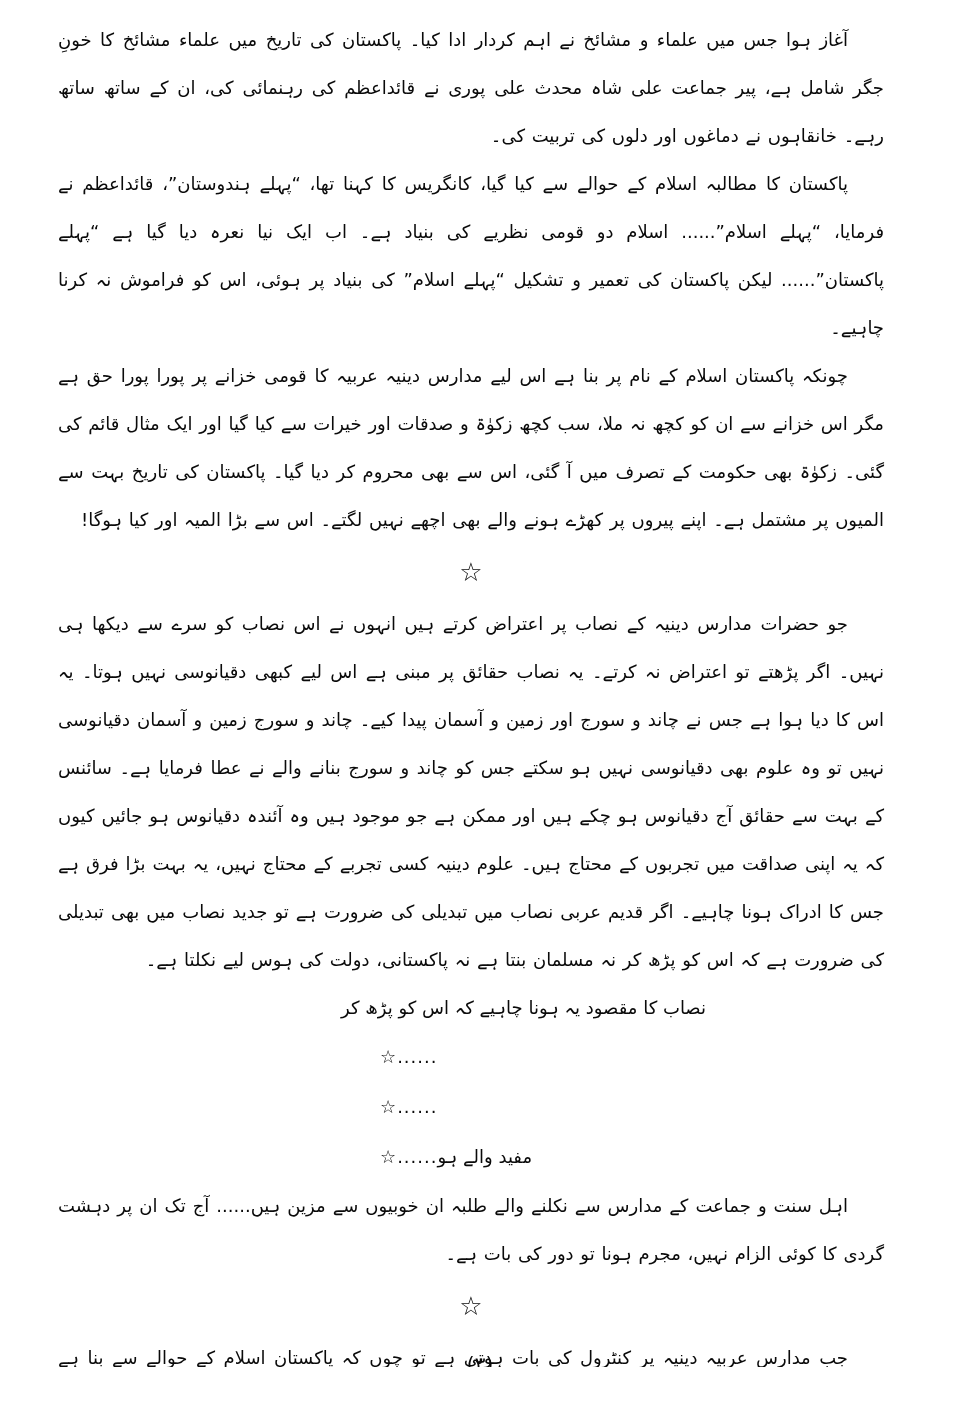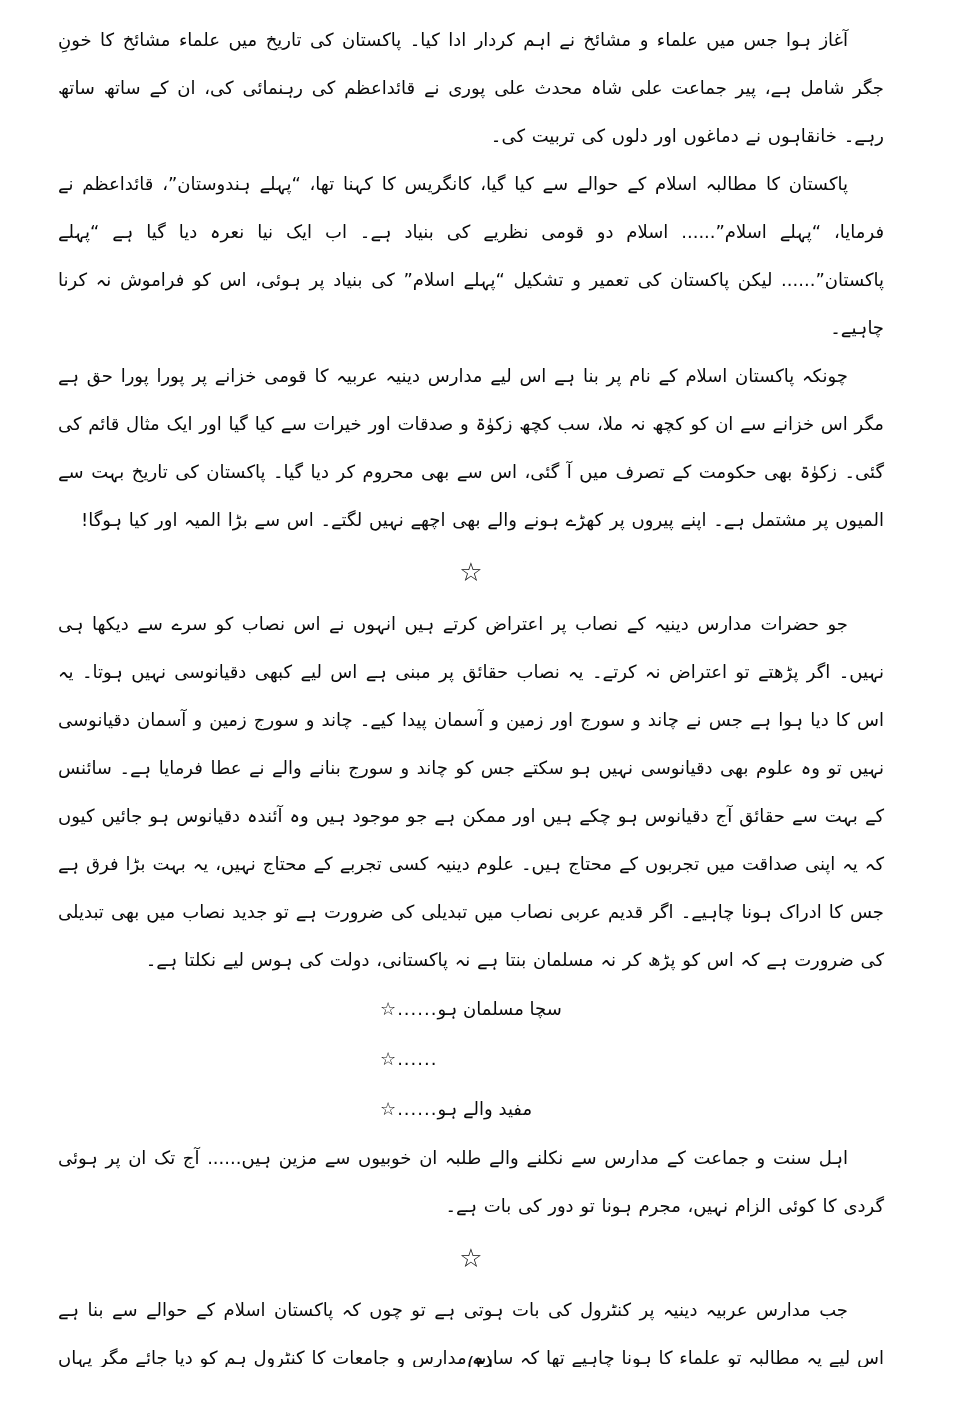--- a/index.html
+++ b/index.html
@@ -89,36 +89,36 @@
   <p class="para">آغاز ہوا جس میں علماء و مشائخ نے اہم کردار ادا کیا۔ پاکستان کی تاریخ میں علماء مشائخ کا خونِ جگر شامل ہے، پیر جماعت علی شاہ محدث علی پوری نے قائداعظم کی رہنمائی کی، ان کے ساتھ ساتھ رہے۔ خانقاہوں نے دماغوں اور دلوں کی تربیت کی۔</p>
 
   <p class="para">پاکستان کا مطالبہ اسلام کے حوالے سے کیا گیا، کانگریس کا کہنا تھا، “پہلے ہندوستان”، قائداعظم نے فرمایا، “پہلے اسلام”...... اسلام دو قومی نظریے کی بنیاد ہے۔ اب ایک نیا نعرہ دیا گیا ہے “پہلے پاکستان”...... لیکن پاکستان کی تعمیر و تشکیل “پہلے اسلام” کی بنیاد پر ہوئی، اس کو فراموش نہ کرنا چاہیے۔</p>
 
   <p class="para">چونکہ پاکستان اسلام کے نام پر بنا ہے اس لیے مدارس دینیہ عربیہ کا قومی خزانے پر پورا پورا حق ہے مگر اس خزانے سے ان کو کچھ نہ ملا، سب کچھ زکوٰۃ و صدقات اور خیرات سے کیا گیا اور ایک مثال قائم کی گئی۔ زکوٰۃ بھی حکومت کے تصرف میں آ گئی، اس سے بھی محروم کر دیا گیا۔ پاکستان کی تاریخ بہت سے المیوں پر مشتمل ہے۔ اپنے پیروں پر کھڑے ہونے والے بھی اچھے نہیں لگتے۔ اس سے بڑا المیہ اور کیا ہوگا!</p>
 
   <div class="star-divider">☆</div>
 
   <p class="para">جو حضرات مدارس دینیہ کے نصاب پر اعتراض کرتے ہیں انہوں نے اس نصاب کو سرے سے دیکھا ہی نہیں۔ اگر پڑھتے تو اعتراض نہ کرتے۔ یہ نصاب حقائق پر مبنی ہے اس لیے کبھی دقیانوسی نہیں ہوتا۔ یہ اس کا دیا ہوا ہے جس نے چاند و سورج اور زمین و آسمان پیدا کیے۔ چاند و سورج زمین و آسمان دقیانوسی نہیں تو وہ علوم بھی دقیانوسی نہیں ہو سکتے جس کو چاند و سورج بنانے والے نے عطا فرمایا ہے۔ سائنس کے بہت سے حقائق آج دقیانوس ہو چکے ہیں اور ممکن ہے جو موجود ہیں وہ آئندہ دقیانوس ہو جائیں کیوں کہ یہ اپنی صداقت میں تجربوں کے محتاج ہیں۔ علوم دینیہ کسی تجربے کے محتاج نہیں، یہ بہت بڑا فرق ہے جس کا ادراک ہونا چاہیے۔ اگر قدیم عربی نصاب میں تبدیلی کی ضرورت ہے تو جدید نصاب میں بھی تبدیلی کی ضرورت ہے کہ اس کو پڑھ کر نہ مسلمان بنتا ہے نہ پاکستانی، دولت کی ہوس لیے نکلتا ہے۔</p>
 
+  <p class="goals-intro">نصاب کا مقصود یہ ہونا چاہیے کہ اس کو پڑھ کر</p>
 
   <div class="goals">
     <div class="goal-line">
       <span class="goal-marker">☆......</span>
-      <span class="goal-text">سچا مسلمان ہو</span>
     </div>
     <div class="goal-line">
       <span class="goal-marker">☆......</span>
     </div>
     <div class="goal-line">
       <span class="goal-marker">☆......</span>
       <span class="goal-text">مفید والے ہو</span>
     </div>
   </div>
 
-  <p class="para">اہل سنت و جماعت کے مدارس سے نکلنے والے طلبہ ان خوبیوں سے مزین ہیں...... آج تک ان پر ہوئی گردی کا کوئی الزام نہیں، مجرم ہونا تو دور کی بات ہے۔</p>
+  <p class="para">اہل سنت و جماعت کے مدارس سے نکلنے والے طلبہ ان خوبیوں سے مزین ہیں...... آج تک ان پر دہشت گردی کا کوئی الزام نہیں، مجرم ہونا تو دور کی بات ہے۔</p>
 
   <div class="star-divider">☆</div>
 
   <p class="para">جب مدارس عربیہ دینیہ پر کنٹرول کی بات ہوتی ہے تو چوں کہ پاکستان اسلام کے حوالے سے بنا ہے اس لیے یہ مطالبہ تو علماء کا ہونا چاہیے تھا کہ سارے مدارس و جامعات کا کنٹرول ہم کو دیا جائے مگر یہاں معاملہ برعکس ہے، کہا جاتا ہے، یہ اس لیے کہا جا رہا ہے تا کہ طلبہ کو اعلیٰ تعلیم دلوائی جائے۔ سوال یہ ہے کہ ۵۵ سال سے اس کی ضرورت پیش نہ آئی بلکہ گزشتہ حکومت نے درس نظامی کے فارغین کو ایم اے کا درجہ دے کر بہت سے طلبہ کو اعلیٰ تعلیم یافتہ طلبہ کی فہرست میں شامل کیا اب معاملہ برعکس ہے دوسری بات یہ کہ اعلیٰ تعلیم کس کے لیے...... زندگی بنانے کے لیے......</p>
 
   <div class="page-number">(۳)</div>
 
 </div>
 
 </body></html>

